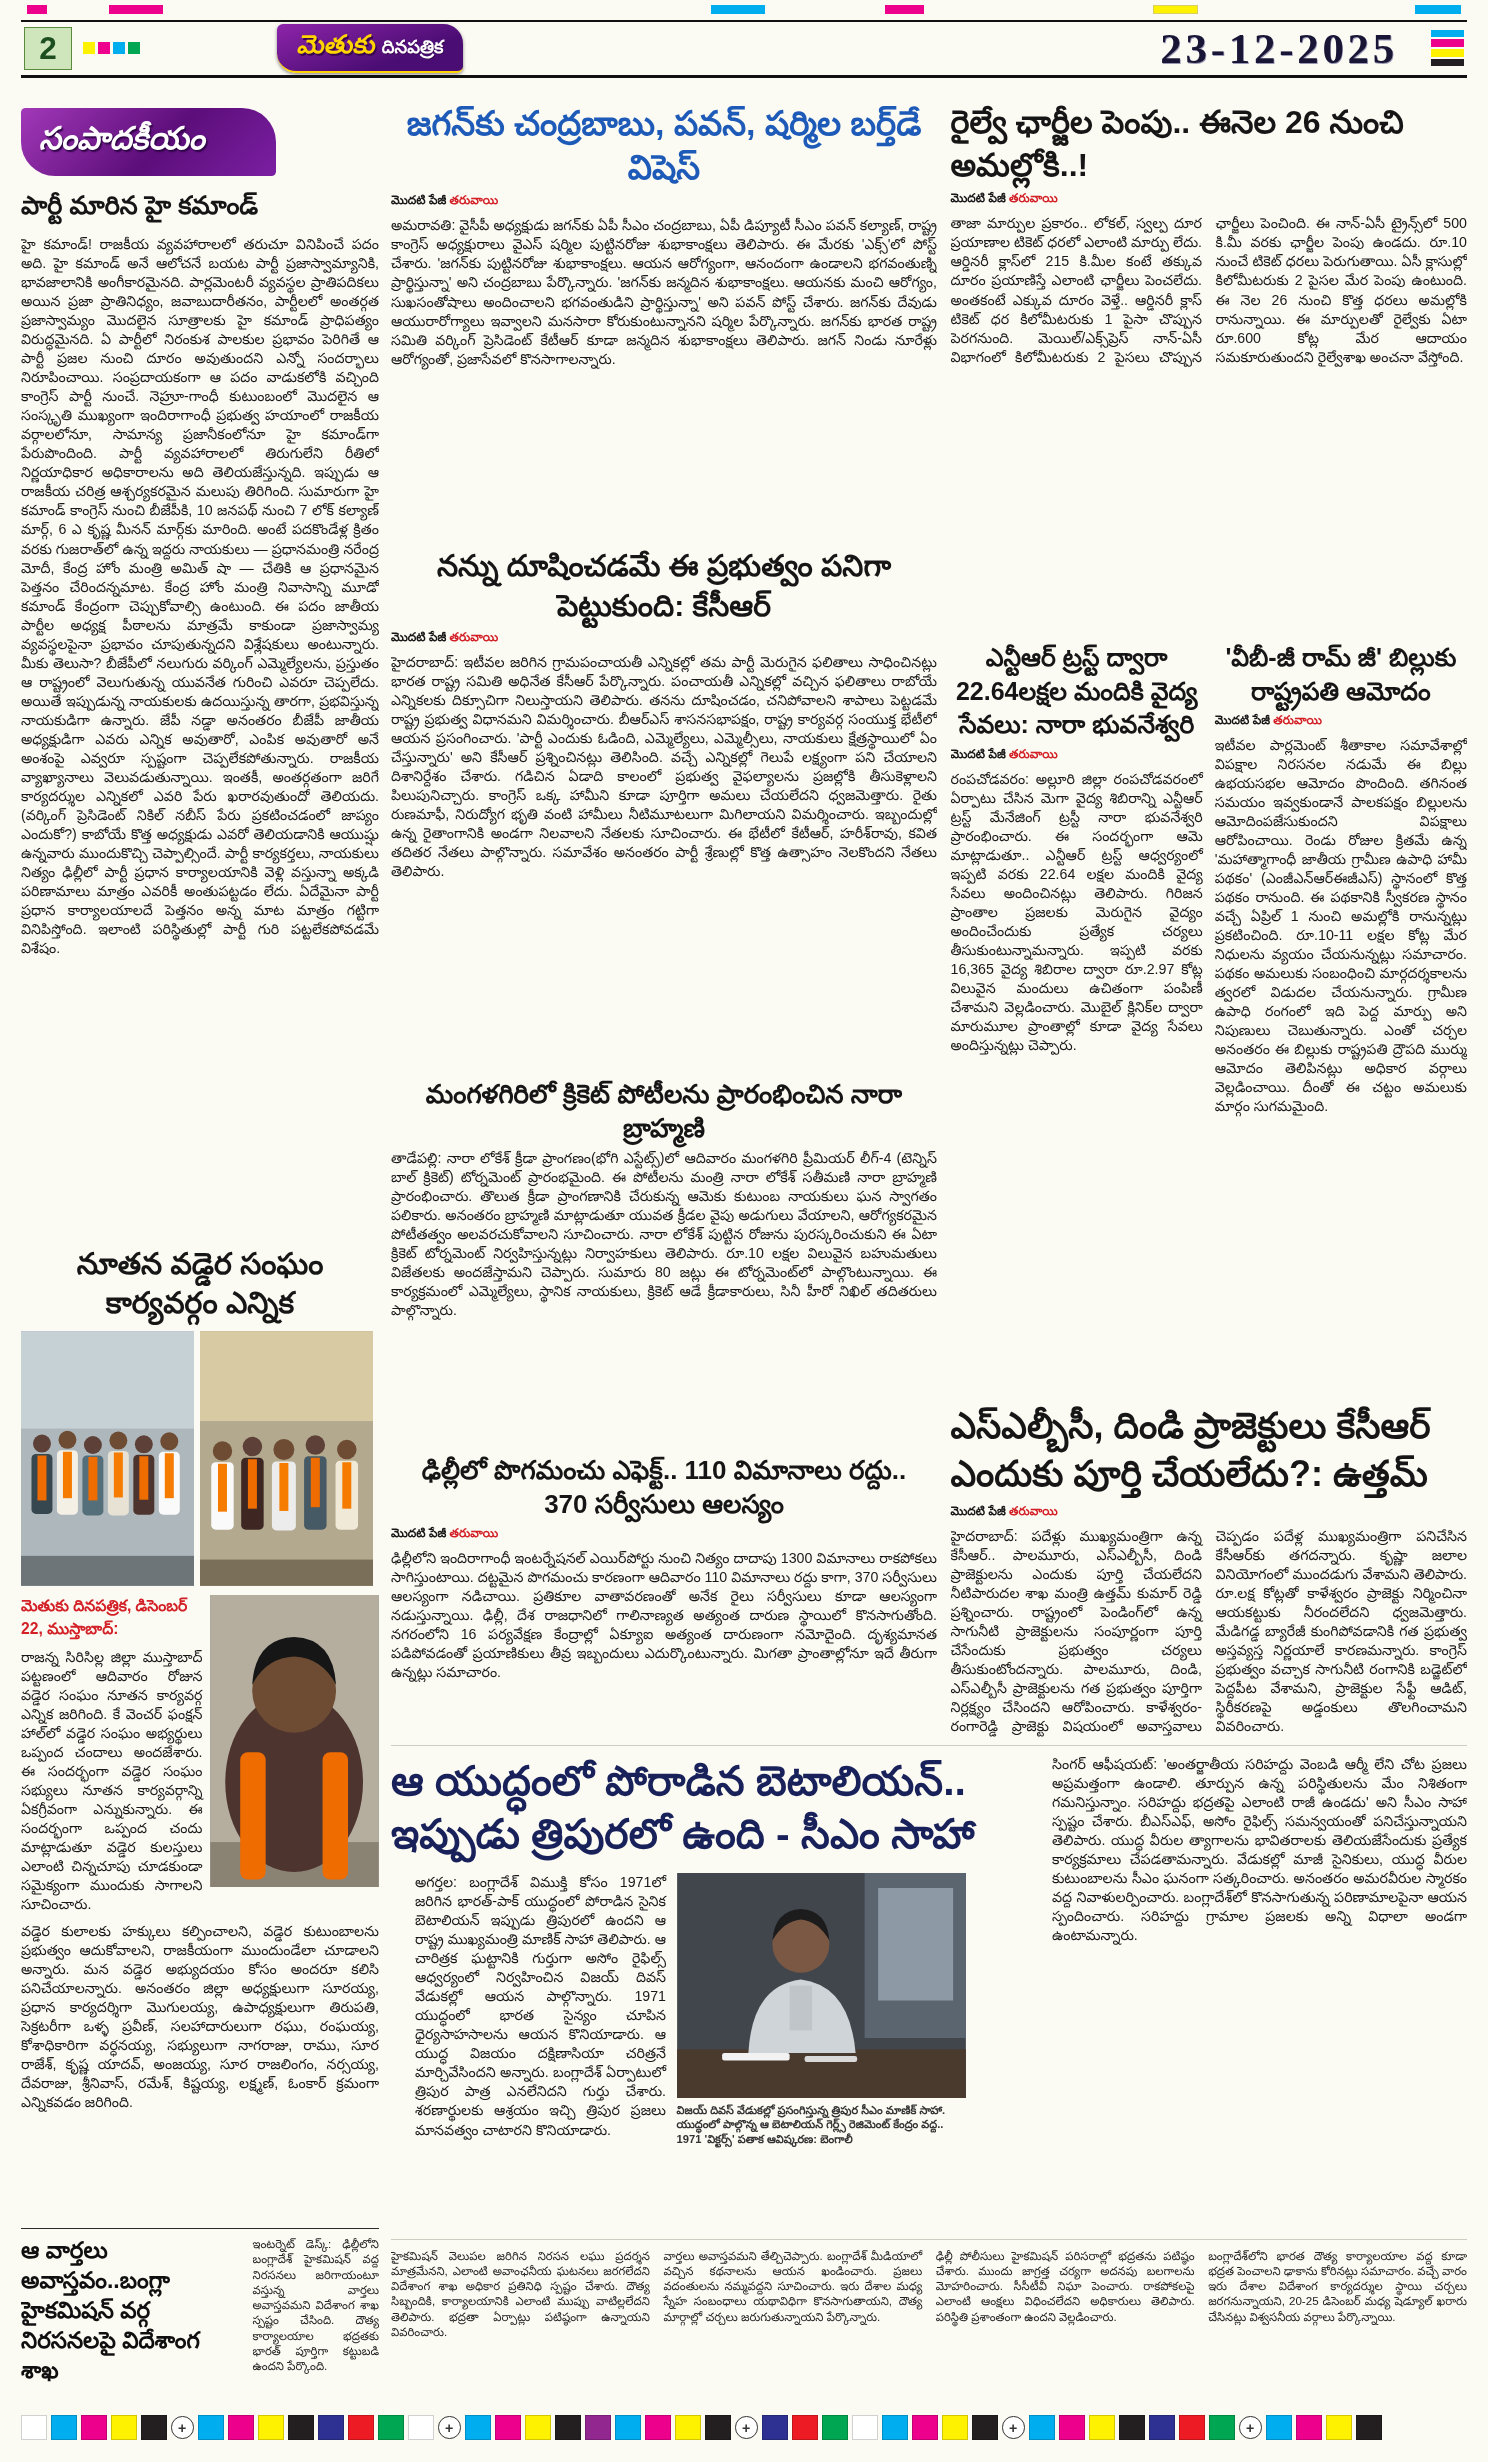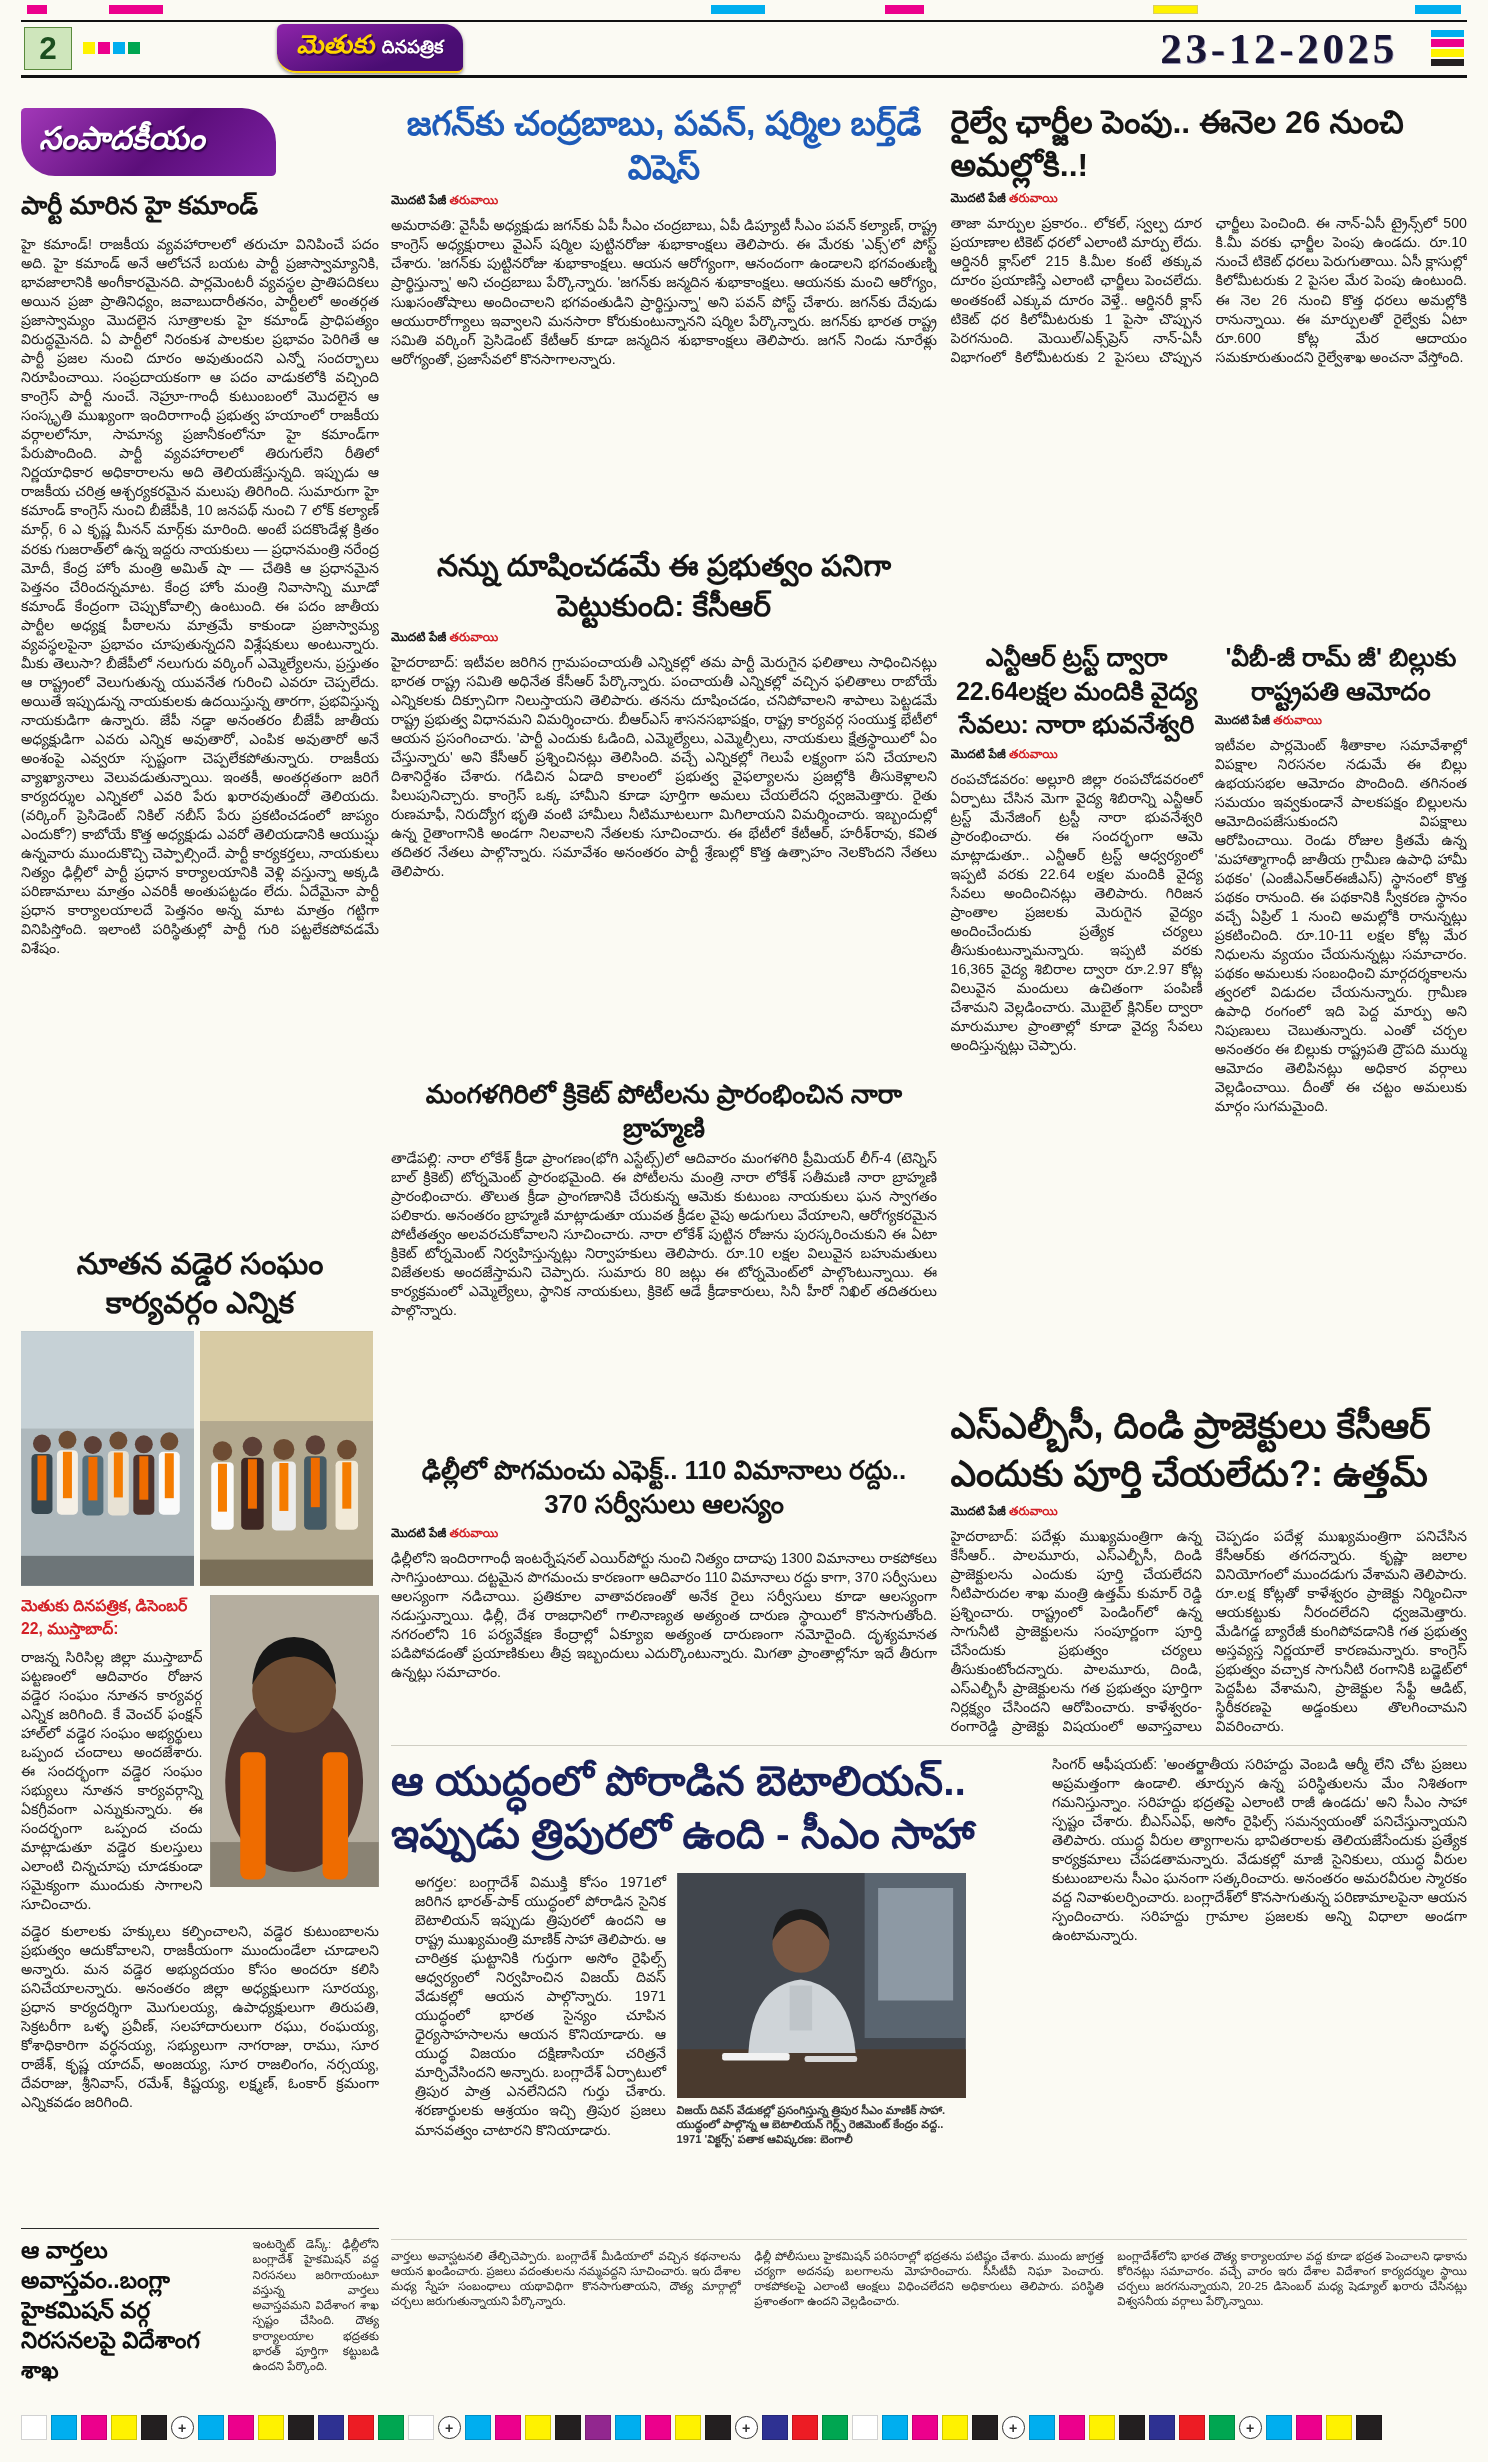--- a/index.html
+++ b/index.html
@@ -316,21 +316,22 @@
                 <rect x="150" y="150" width="30" height="60" fill="#bfc5c9"></rect>
               </svg>
               <figcaption>విజయ్ దివస్ వేడుకల్లో ప్రసంగిస్తున్న త్రిపుర సీఎం మాణిక్ సాహా. యుద్ధంలో పాల్గొన్న ఆ బెటాలియన్ గెర్ల్స్ రెజిమెంట్ కేంద్రం వద్ద.. 1971 'విక్టర్స్' పతాక ఆవిష్కరణ: బెంగాలీ</figcaption>
             </figure>
           </div>
         </div>
         <p class="body-text t-colB">సింగర్ ఆఫీషయట్: 'అంతర్జాతీయ సరిహద్దు వెంబడి ఆర్మీ లేని చోట ప్రజలు అప్రమత్తంగా ఉండాలి. తూర్పున ఉన్న పరిస్థితులను మేం నిశితంగా గమనిస్తున్నాం. సరిహద్దు భద్రతపై ఎలాంటి రాజీ ఉండదు' అని సీఎం సాహా స్పష్టం చేశారు. బీఎస్ఎఫ్, అసోం రైఫిల్స్ సమన్వయంతో పనిచేస్తున్నాయని తెలిపారు. యుద్ధ వీరుల త్యాగాలను భావితరాలకు తెలియజేసేందుకు ప్రత్యేక కార్యక్రమాలు చేపడతామన్నారు. వేడుకల్లో మాజీ సైనికులు, యుద్ధ వీరుల కుటుంబాలను సీఎం ఘనంగా సత్కరించారు. అనంతరం అమరవీరుల స్మారకం వద్ద నివాళులర్పించారు. బంగ్లాదేశ్‌లో కొనసాగుతున్న పరిణామాలపైనా ఆయన స్పందించారు. సరిహద్దు గ్రామాల ప్రజలకు అన్ని విధాలా అండగా ఉంటామన్నారు.</p>
       </section>
 
       <section class="bangla-cols">
-        <p class="small-text">వార్తలు అవాస్ఘటనలి తేల్చిచెప్పారు. బంగ్లాదేశ్ మీడియాలో వచ్చిన కథనాలను ఆయన ఖండించారు. ప్రజలు వదంతులను నమ్మవద్దని సూచించారు. ఇరు దేశాల మధ్య స్నేహ సంబంధాలు యథావిధిగా కొనసాగుతాయని, దౌత్య మార్గాల్లో చర్చలు జరుగుతున్నాయని పేర్కొన్నారు.</p>
+        <p class="small-text">హైకమిషన్ వెలుపల జరిగిన నిరసన లఘు ప్రదర్శన మాత్రమేనని, ఎలాంటి అవాంఛనీయ ఘటనలు జరగలేదని విదేశాంగ శాఖ అధికార ప్రతినిధి స్పష్టం చేశారు. దౌత్య సిబ్బందికి, కార్యాలయానికి ఎలాంటి ముప్పు వాటిల్లలేదని తెలిపారు. భద్రతా ఏర్పాట్లు పటిష్ఠంగా ఉన్నాయని వివరించారు.</p>
+        <p class="small-text">వార్తలు అవాస్తవమని తేల్చిచెప్పారు. బంగ్లాదేశ్ మీడియాలో వచ్చిన కథనాలను ఆయన ఖండించారు. ప్రజలు వదంతులను నమ్మవద్దని సూచించారు. ఇరు దేశాల మధ్య స్నేహ సంబంధాలు యథావిధిగా కొనసాగుతాయని, దౌత్య మార్గాల్లో చర్చలు జరుగుతున్నాయని పేర్కొన్నారు.</p>
         <p class="small-text">ఢిల్లీ పోలీసులు హైకమిషన్ పరిసరాల్లో భద్రతను పటిష్ఠం చేశారు. ముందు జాగ్రత్త చర్యగా అదనపు బలగాలను మోహరించారు. సీసీటీవీ నిఘా పెంచారు. రాకపోకలపై ఎలాంటి ఆంక్షలు విధించలేదని అధికారులు తెలిపారు. పరిస్థితి ప్రశాంతంగా ఉందని వెల్లడించారు.</p>
         <p class="small-text">బంగ్లాదేశ్‌లోని భారత దౌత్య కార్యాలయాల వద్ద కూడా భద్రత పెంచాలని ఢాకాను కోరినట్లు సమాచారం. వచ్చే వారం ఇరు దేశాల విదేశాంగ కార్యదర్శుల స్థాయి చర్చలు జరగనున్నాయని, 20-25 డిసెంబర్ మధ్య షెడ్యూల్ ఖరారు చేసినట్లు విశ్వసనీయ వర్గాలు పేర్కొన్నాయి.</p>
       </section>
 
     </div>
   </div>
 
   <div class="bottom-bar">
       <span class="swatch" style="background: rgb(255, 255, 255);"></span>
       <span class="swatch" style="background: rgb(0, 174, 239);"></span>

